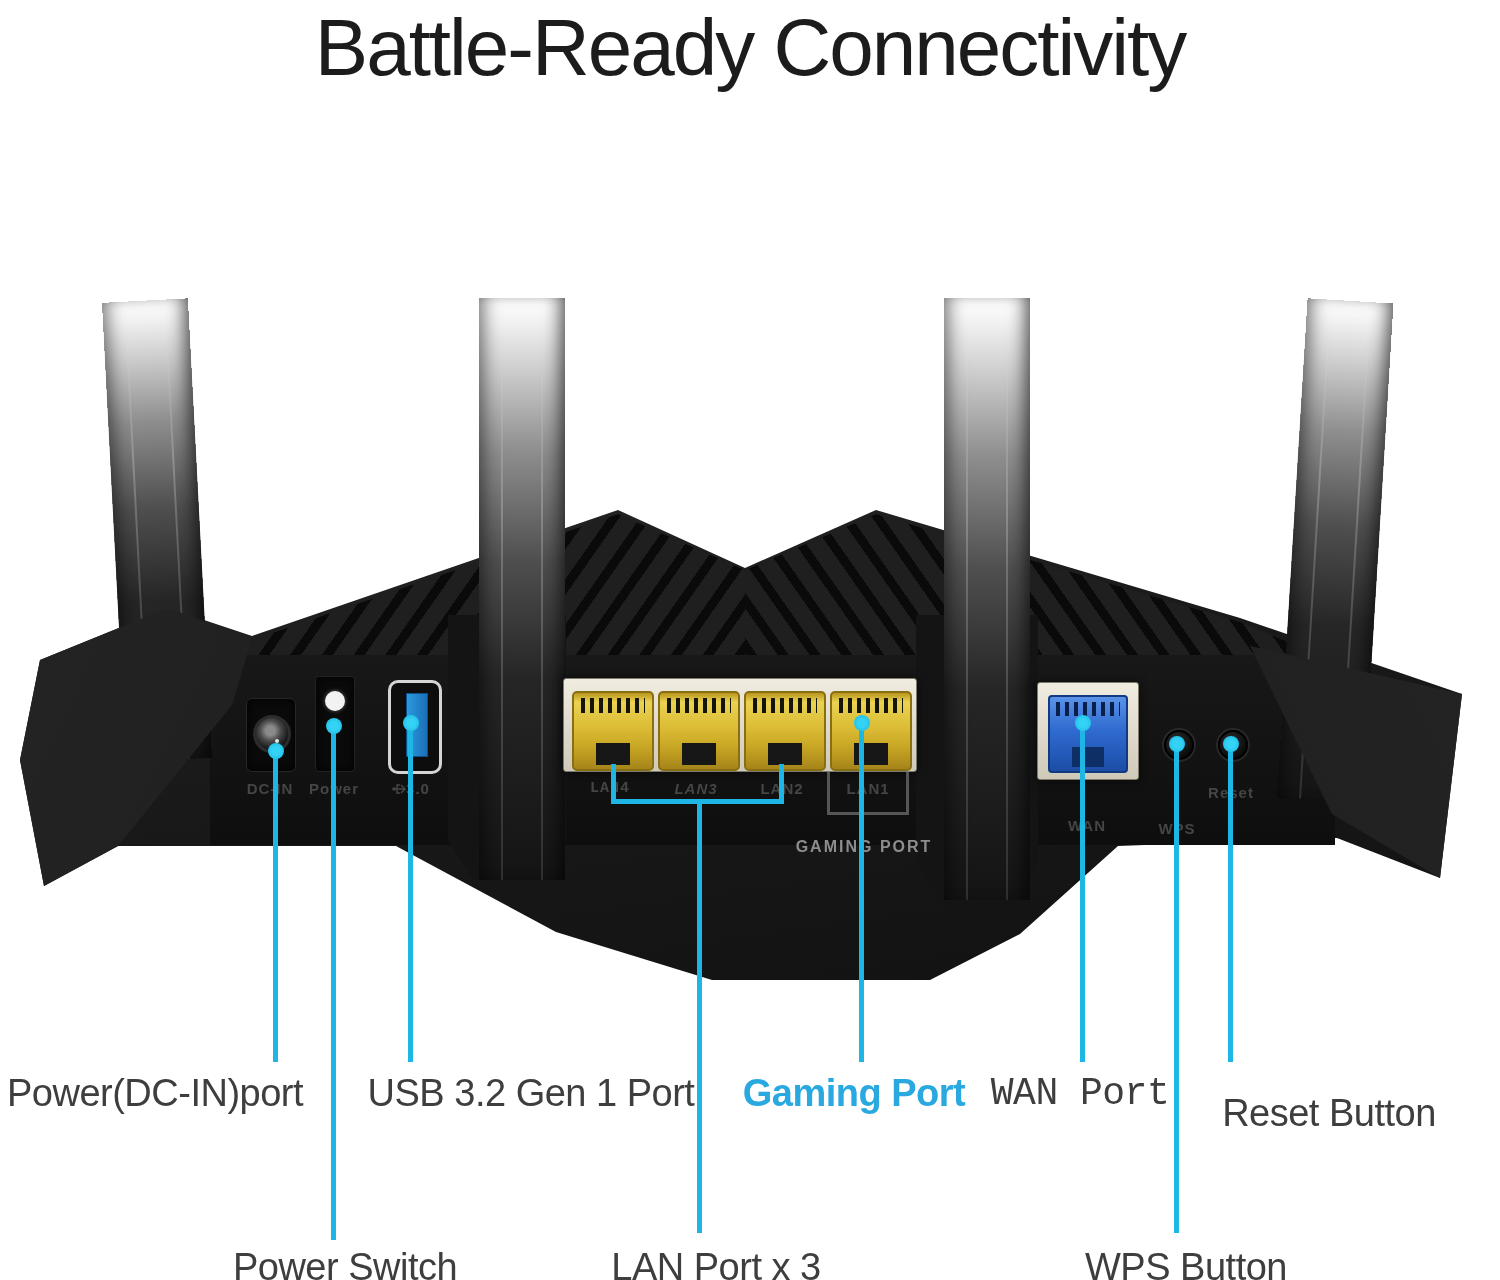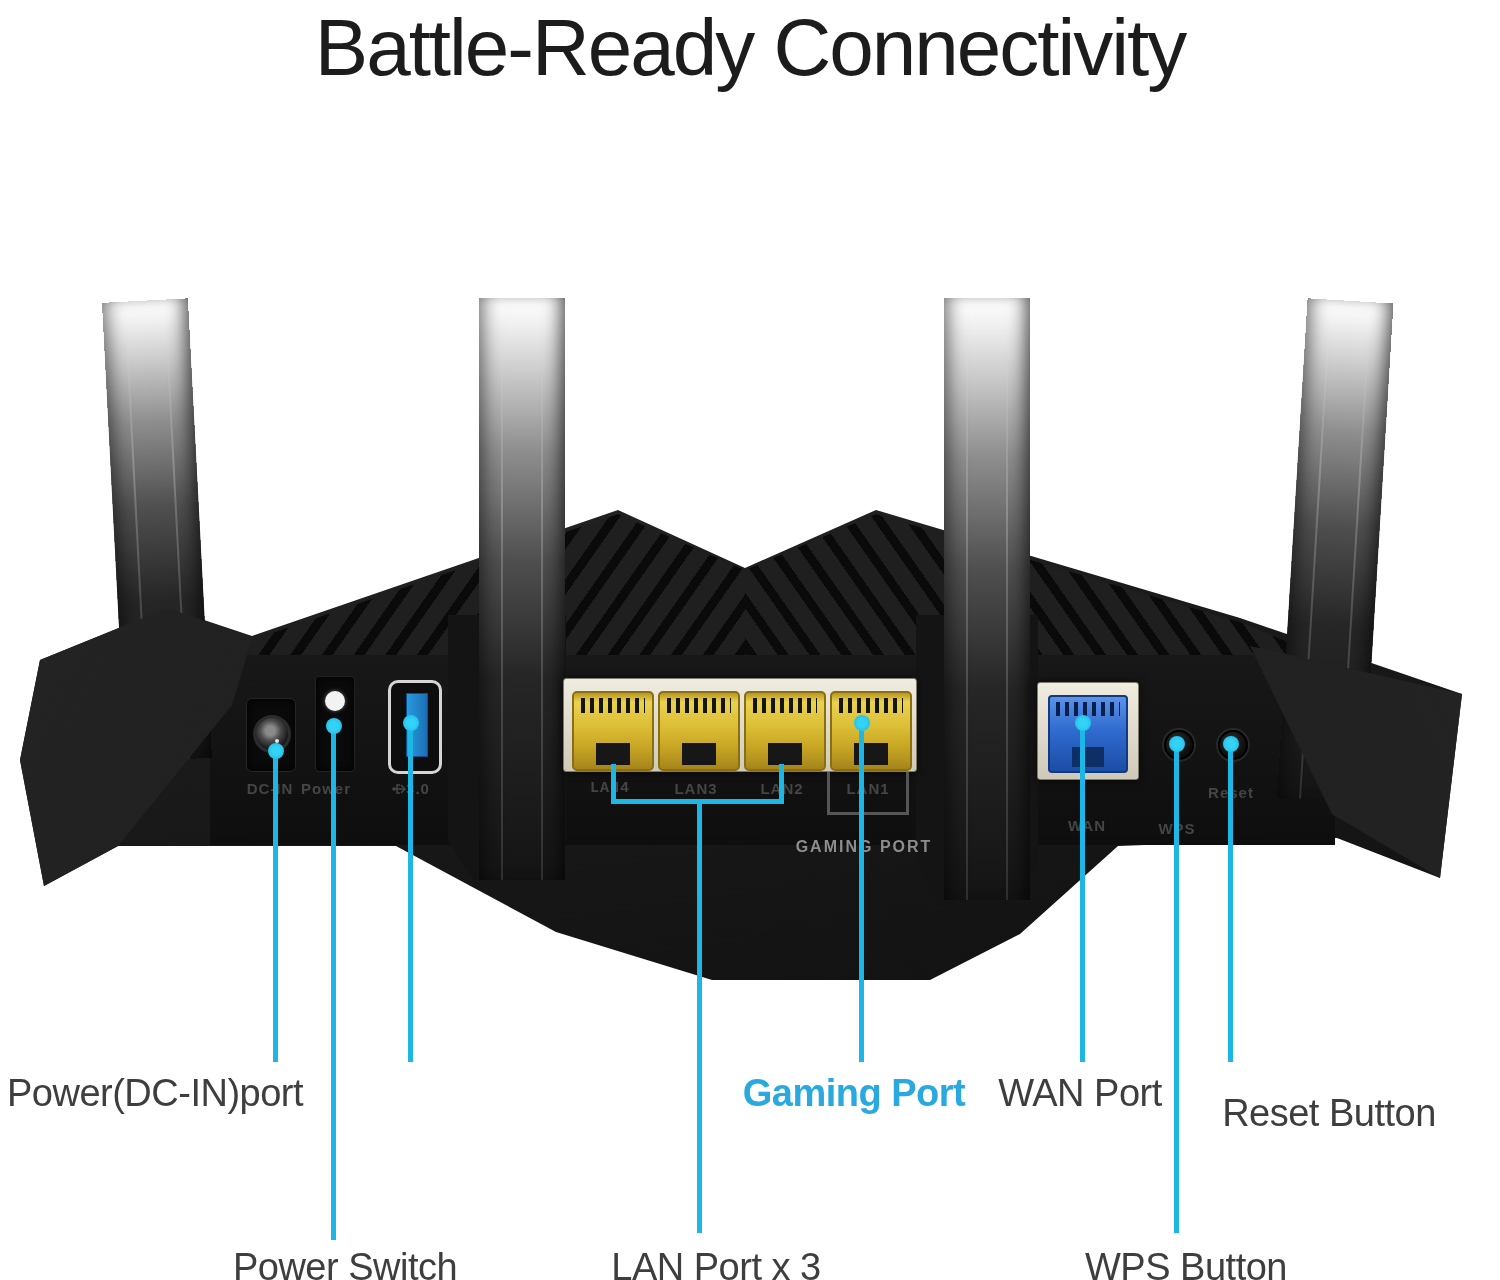--- a/index.html
+++ b/index.html
@@ -145,28 +145,28 @@
     </div>
 
     <div class="bezel" style="left:1037px;top:682px;width:100px;height:96px;">
       <div class="wan-inner" style="left:10px;top:12px;width:76px;height:74px;"></div>
     </div>
 
     <div class="round-btn" style="left:1164px;top:730px;"></div>
     <div class="round-btn" style="left:1218px;top:730px;"></div>
 
     <div class="print" style="left:270px;top:780px;">DC-IN</div>
-    <div class="print" style="left:326px;top:780px;text-align:right;">Power</div>
+    <div class="print" style="left:334px;top:780px;text-align:right;">Power</div>
     <div class="print" style="left:418px;top:780px;">3.0</div>
     <svg width="16" height="14" viewBox="0 0 16 14" style="position:absolute;left:392px;top:782px;">
       <path d="M1 7 H13 M9 3 L13 7 L9 11 M5 7 V3 H8 M5 7 V11 H8" stroke="#454545" stroke-width="1.6" fill="none"></path>
       <circle cx="2" cy="7" r="1.8" fill="#454545"></circle>
     </svg>
     <div class="print" style="left:610px;top:780px;font-family:Liberation Mono, monospace;">LAN4</div>
-    <div class="print" style="left:696px;top:780px;">LAN3</div>
+    <div class="print" style="left:696px;top:780px;font-style:italic;">LAN3</div>
     <div class="print" style="left:782px;top:780px;">LAN2</div>
     <div class="print" style="left:868px;top:780px;">LAN1</div>
     <div class="gaming-bracket"></div>
     <div class="gaming-print">GAMING PORT</div>
     <div class="print" style="left:1087px;top:784px;margin-top:33px;">WAN</div>
     <div class="print" style="left:1177px;top:820px;">WPS</div>
     <div class="print" style="left:1231px;top:784px;">Reset</div>
   </div>
 
   <div class="cline" style="left:273px;top:751px;height:311px;"></div>
@@ -183,22 +183,23 @@
 
   <div class="cdot" style="left:268px;top:743px;"></div>
   <div class="cdot" style="left:326px;top:718px;"></div>
   <div class="cdot" style="left:403px;top:715px;"></div>
   <div class="cdot" style="left:854px;top:715px;"></div>
   <div class="cdot" style="left:1075px;top:715px;"></div>
   <div class="cdot" style="left:1169px;top:736px;"></div>
   <div class="cdot" style="left:1223px;top:736px;"></div>
 
   <div class="callout-label" style="left:155px;top:1072px;">Power(DC-IN)port</div>
+  <div class="callout-label" style="left:531px;top:1072px;">USB 3.2 Gen 1 Port</div>
   <div class="callout-label gaming" style="left:854px;top:1072px;">Gaming Port</div>
-  <div class="callout-label" style="left:1080px;top:1072px;">WAN Port</div>
+  <div class="callout-label" style="left:1080px;top:1072px;font-family:Liberation Mono, monospace;">WAN Port</div>
   <div class="callout-label" style="left:1329px;top:1072px;margin-top:20px;">Reset Button</div>
 
   <div class="callout-label" style="left:345px;top:1246px;">Power Switch</div>
   <div class="callout-label" style="left:716px;top:1246px;">LAN Port x 3</div>
   <div class="callout-label" style="left:1186px;top:1246px;">WPS Button</div>
 
 
 </div>
 
 </body></html>

